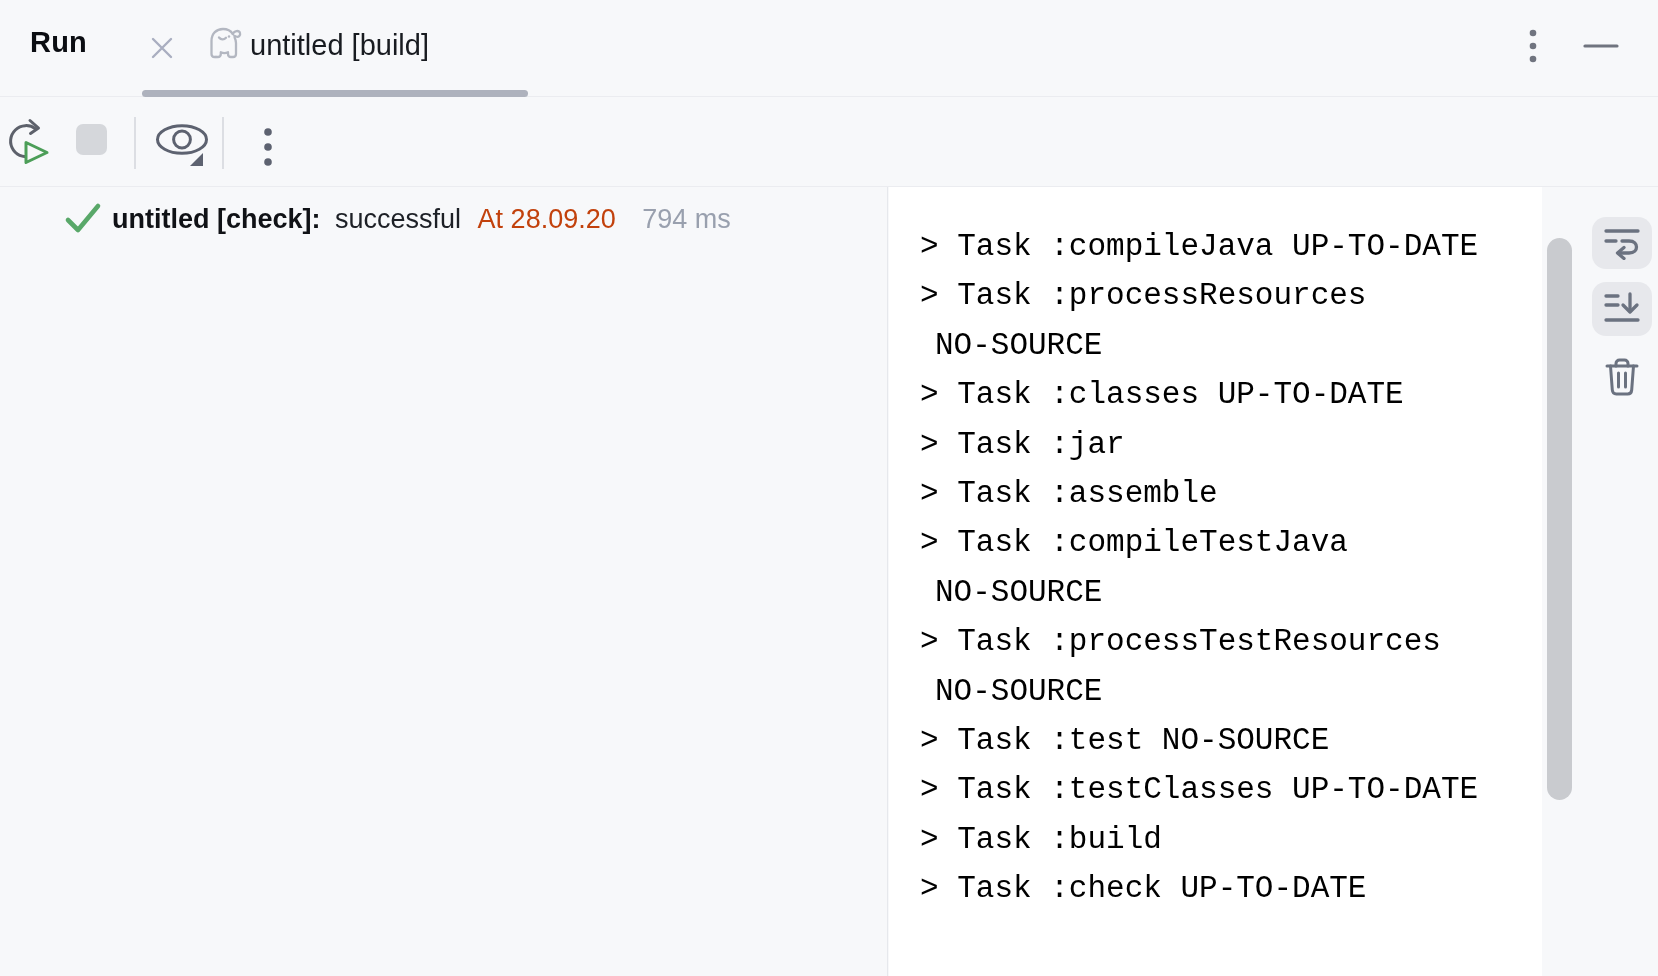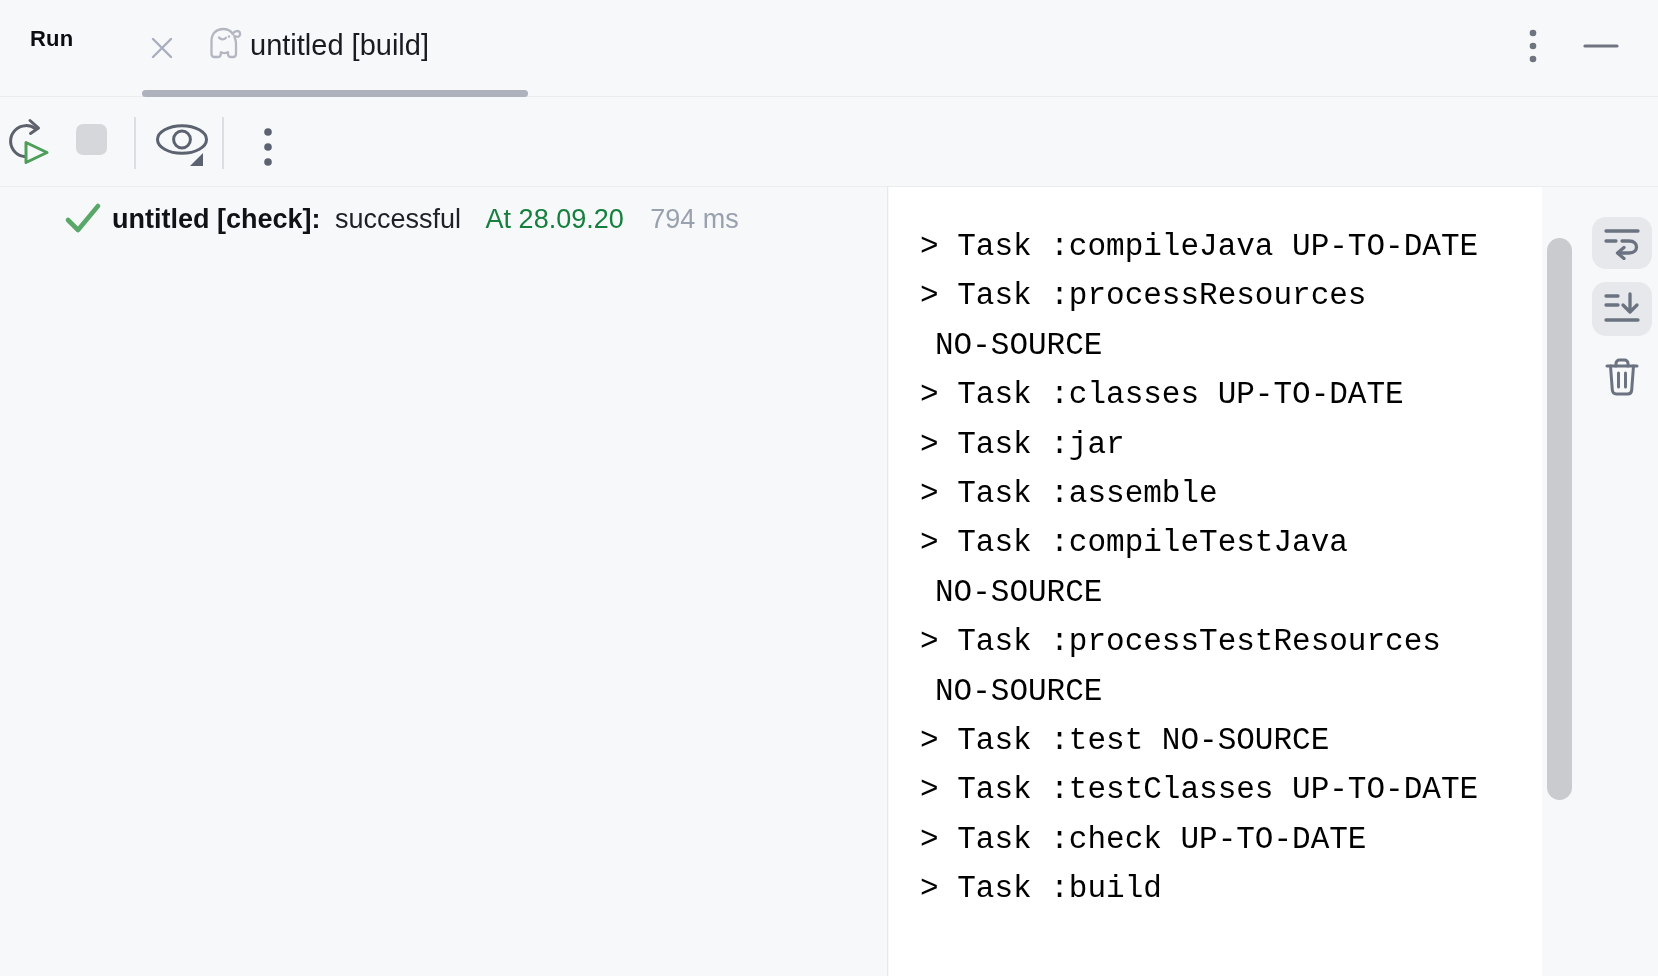--- a/index.html
+++ b/index.html
@@ -18,21 +18,21 @@
 
   
   .tabbar {
     position: absolute; left: 0; top: 0;
     width: 1658px; height: 97px;
     border-bottom: 1px solid #ebecf0;
     background: #f7f8fa;
   }
   .run-title {
     position: absolute; left: 30px; top: 26px;
-    font-size: 22px; font-weight: 700; color: #0b0d12;
+    font-size: 29px; font-weight: 700; color: #0b0d12;
     letter-spacing: 0.2px;
   }
   .tab {
     position: absolute; left: 142px; top: 0;
     width: 386px; height: 116px;
     display: flex; align-items: center;
     cursor: default;
   }
   .tab-close { position: absolute; left: 5px; top: 33px; width: 30px; height: 30px; }
   .gradle-icon { position: absolute; left: 60px; top: 24px; width: 42px; height: 40px; }
@@ -77,21 +77,21 @@
     width: 888px; height: 44px;
     display: flex; align-items: center;
     cursor: default;
   }
   .check-icon { margin-left: 64px; width: 38px; height: 36px; flex: 0 0 auto; }
   .summary-text {
     margin-left: 10px; font-size: 27px; white-space: nowrap;
   }
   .summary-name { font-weight: 700; color: #101216; }
   .summary-status { color: #1d2026; margin-left: 7px; }
-  .summary-time { color: #15803d; margin-left: 17px; }
+  .summary-time { color: #c2410c; margin-left: 9px; }
   .summary-duration { color: #99a0ae; margin-left: 19px; }
 
   .console-panel {
     position: absolute; left: 889px; top: 187px;
     width: 653px; height: 789px;
     background: #ffffff;
     padding: 35px 0 0 31px;
     overflow: hidden;
     cursor: text;
   }
@@ -220,22 +220,22 @@
         <div class="console-line wrap">NO-SOURCE</div>
         <div class="console-line">&gt; Task :classes UP-TO-DATE</div>
         <div class="console-line">&gt; Task :jar</div>
         <div class="console-line">&gt; Task :assemble</div>
         <div class="console-line">&gt; Task :compileTestJava</div>
         <div class="console-line wrap">NO-SOURCE</div>
         <div class="console-line">&gt; Task :processTestResources</div>
         <div class="console-line wrap">NO-SOURCE</div>
         <div class="console-line">&gt; Task :test NO-SOURCE</div>
         <div class="console-line">&gt; Task :testClasses UP-TO-DATE</div>
+        <div class="console-line">&gt; Task :build</div>
         <div class="console-line">&gt; Task :check UP-TO-DATE</div>
-        <div class="console-line">&gt; Task :build</div>
       </div>
   </div>
 
   <div class="gutter">
     <div class="scroll-thumb"></div>
 
     <div class="side-btn softwrap-btn">
       <svg width="38" height="34" viewBox="0 0 38 34" fill="none" stroke="#6b7280" stroke-width="3.3" stroke-linecap="round" stroke-linejoin="round">
         <path d="M3 5 H35"></path>
         <path d="M3 15 H13"></path>

